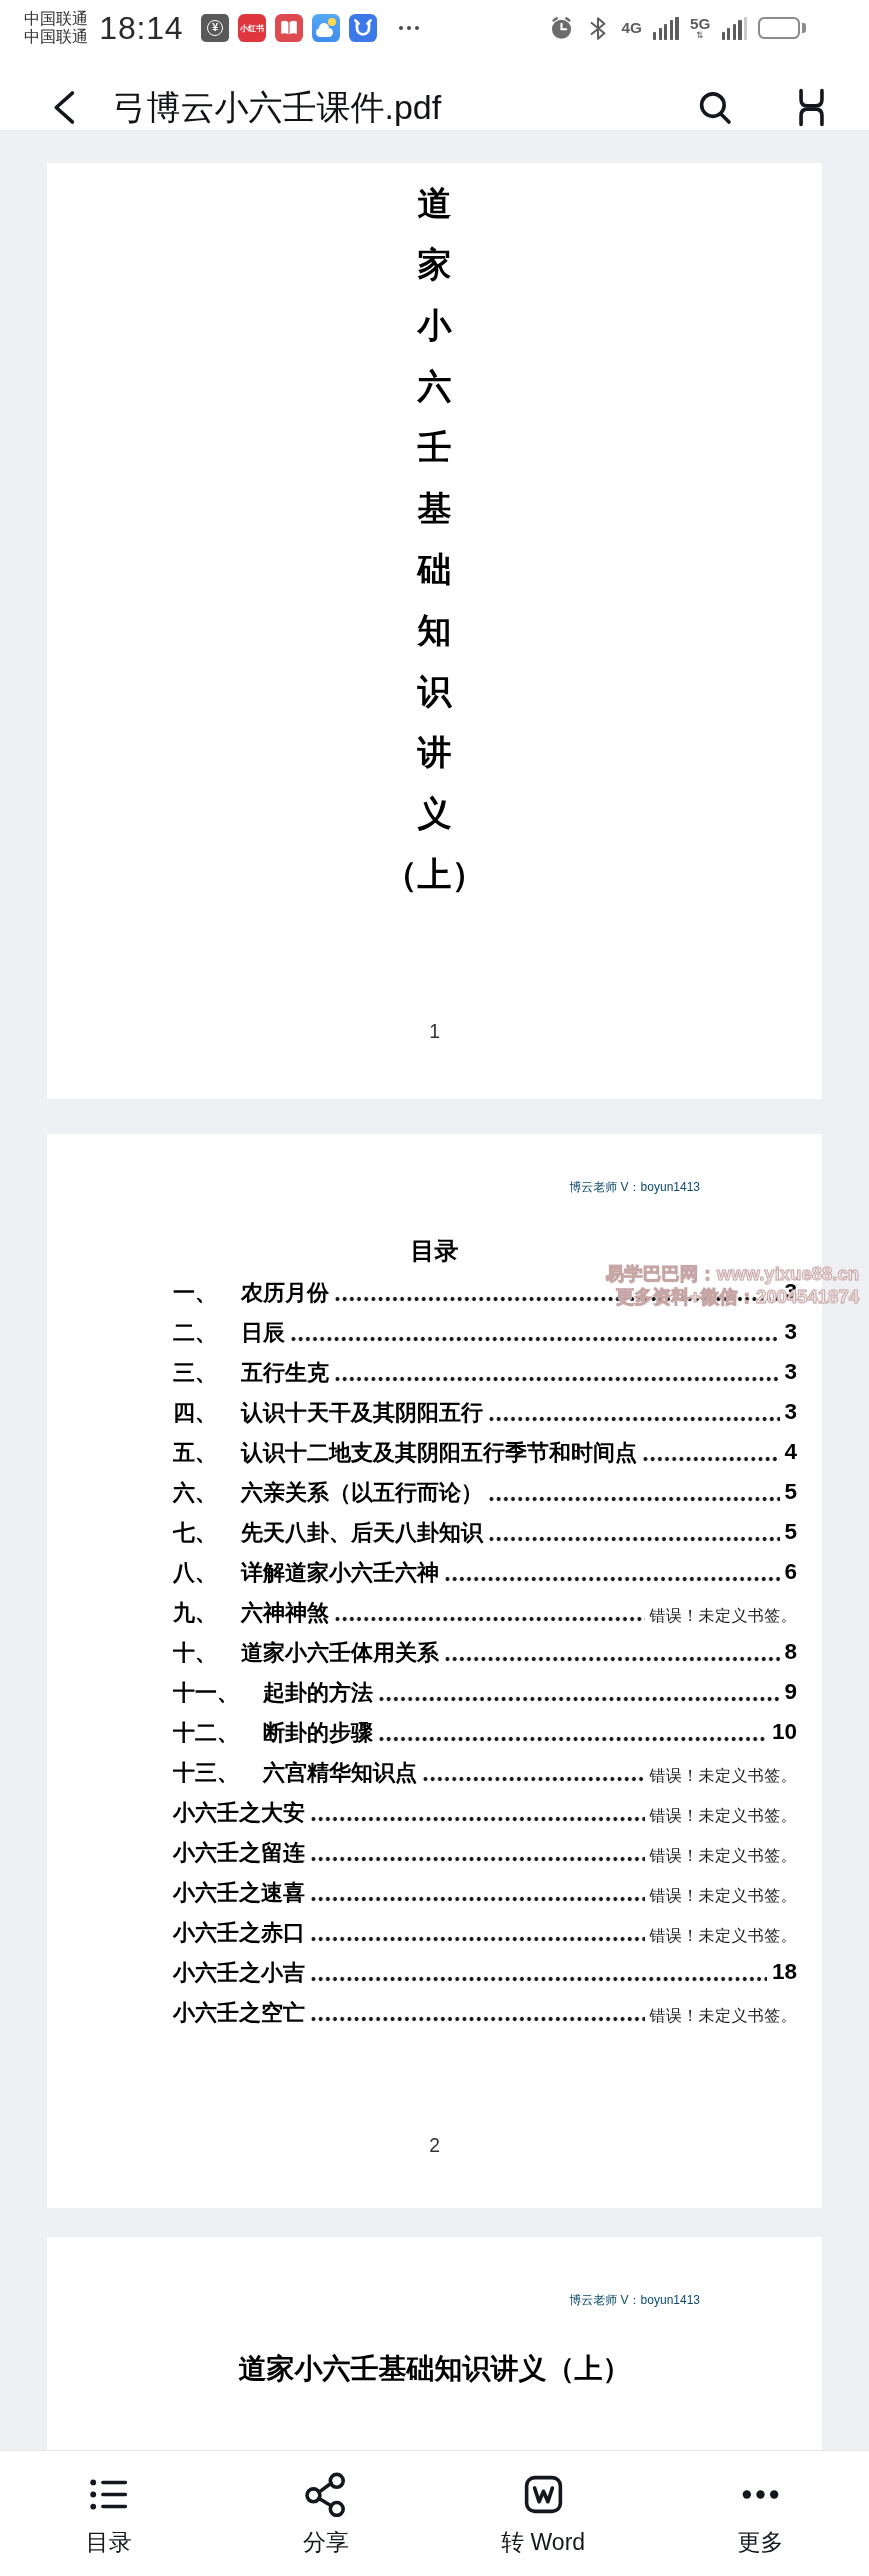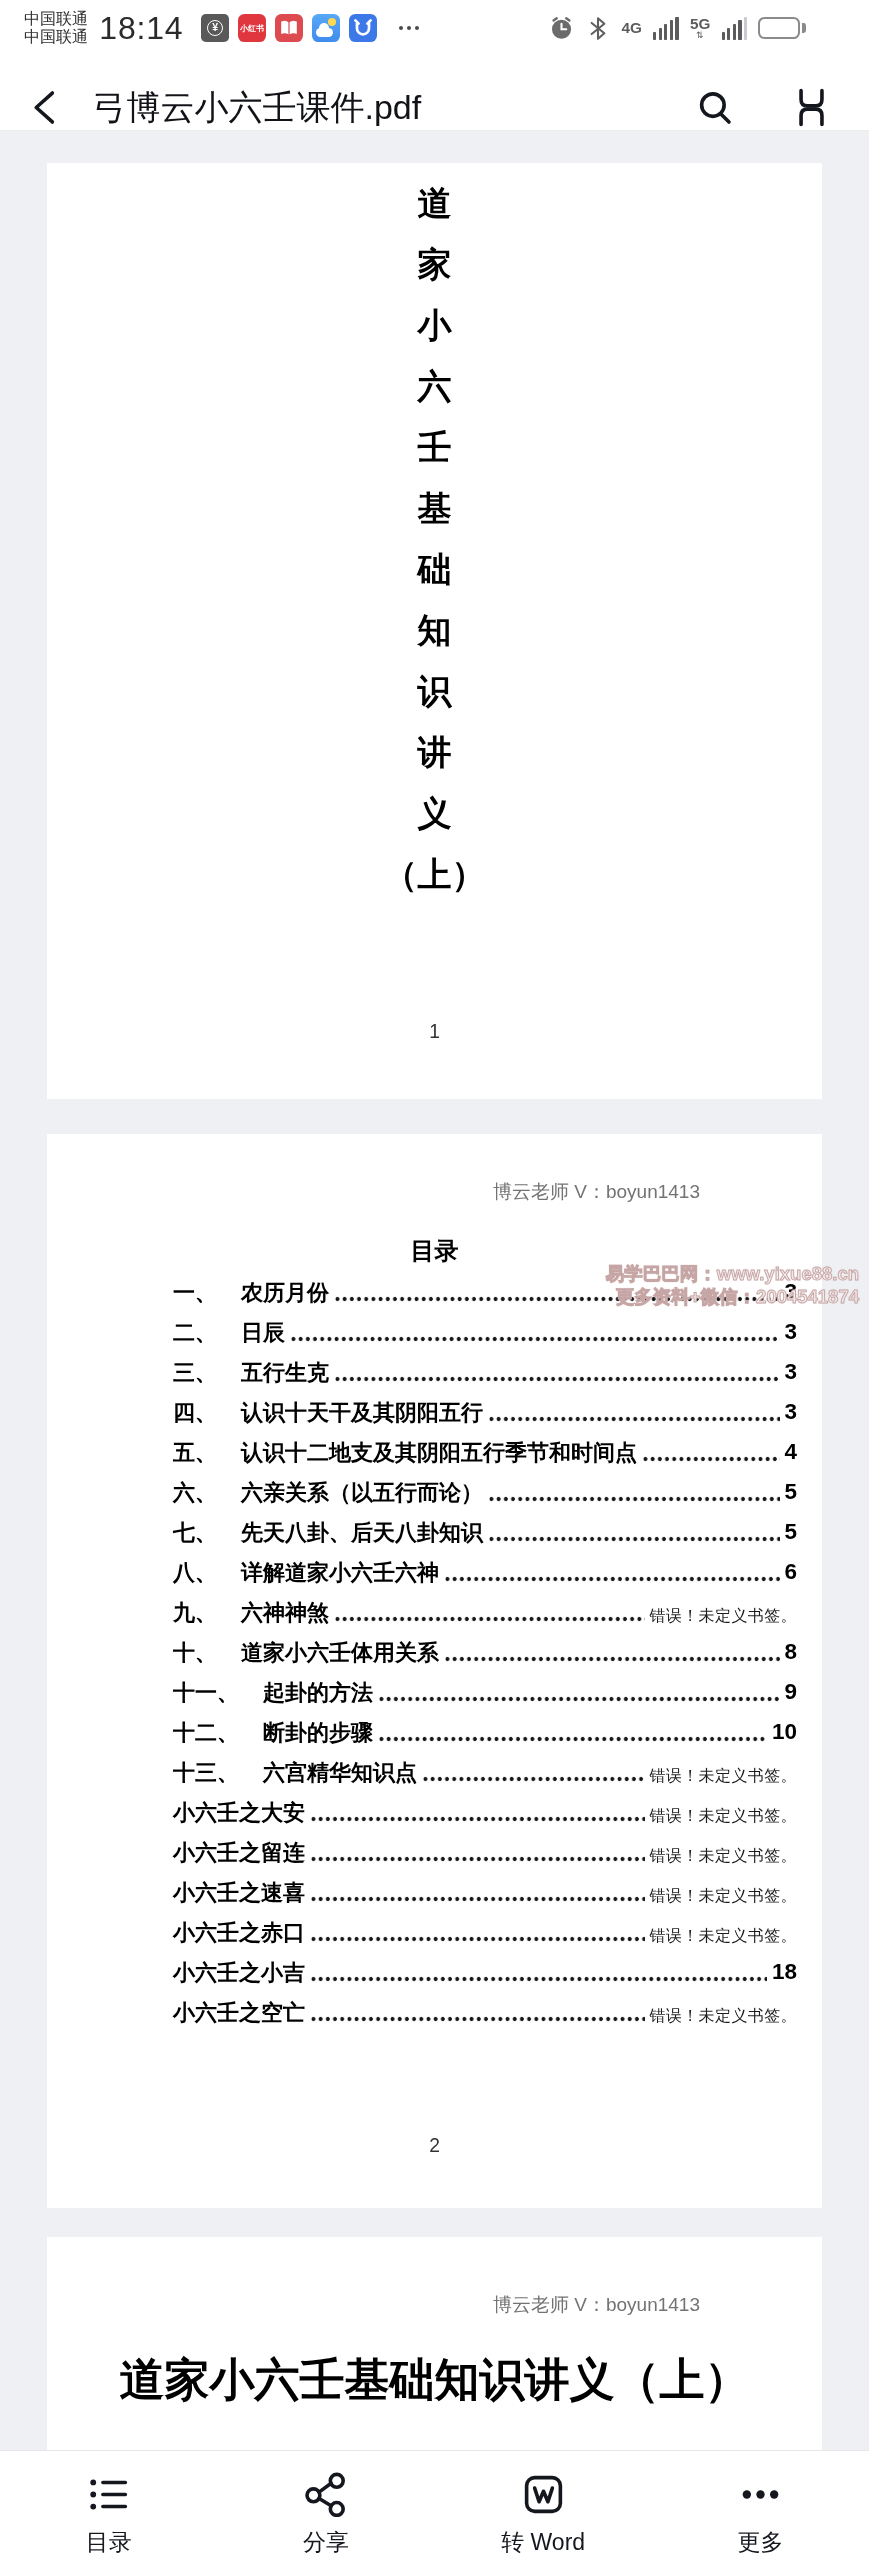--- a/index.html
+++ b/index.html
@@ -38,40 +38,40 @@
   .bars { display:flex; align-items:flex-end; gap:2.4px; }
   .bars i { width:3.2px; background:#5c5c5c; border-radius:0.8px; }
   .bars i.dim { background:#c9cbd0; }
   .net5g { display:flex; flex-direction:column; align-items:center; line-height:1; }
   .updown { font-size:8.9px; color:#5c5c5c; letter-spacing:0.8px; }
   .battery { display:flex; align-items:center; }
   .battery .shell { width:42px; height:22px; border:2.4px solid #8b8b8b; border-radius:6.4px; padding:2.4px; }
   .battery .fill { width:45%; height:100%; background:#4f4f4f; border-radius:2.4px; }
   .battery .nub { width:4px; height:9.7px; background:#8b8b8b; border-radius:0 2.4px 2.4px 0; margin-left:1.6px; }
 
-  .header { height:109px; display:flex; align-items:center; padding:0 35px 0 25px; }
+  .header { height:109px; display:flex; align-items:center; padding:0 35px 0 45px; }
   .back-btn { width:45px; height:45px; flex:0 0 auto; }
   .doc-title { font-size:34px; font-weight:500; color:#111318; margin-left:22.5px; flex:1;
                white-space:nowrap; overflow:hidden; }
   .hd-ico { width:45px; height:45px; flex:0 0 auto; }
   .hd-ico + .hd-ico { margin-left:52px; }
 
   
   .page { position:absolute; left:47px; width:775px; background:#fff; }
   #page1 { top:163px; height:936px; }
   #page2 { top:1134px; height:1074px; }
   #page3 { top:2237px; height:213px; }
 
   .vtitle { position:absolute; top:9.7px; left:50%; transform:translateX(-50%);
             text-align:center; font-size:34px; font-weight:700; line-height:61px; color:#000; }
   .page-num { position:absolute; left:0; right:0; text-align:center; font-size:19.3px; color:#333; }
   #page1 .page-num { top:858px; }
   #page2 .page-num { top:1001px; }
 
-  .gray-wm { position:absolute; right:122px; font-size:19px; color:#737373; white-space:nowrap; }
+  .gray-wm { position:absolute; right:122px; font-size:12px; color:#0c4a6e; white-space:nowrap; }
   #page2 .gray-wm { top:45px; }
   #page3 .gray-wm { top:55px; }
 
   .toc-heading { position:absolute; top:101px; left:0; right:0; text-align:center;
                  font-size:24px; font-weight:700; color:#000; }
 
   .toc-list { position:absolute; top:131px; left:126px; width:624px; }
   .toc-row { height:40px; display:flex; align-items:flex-end; }
   .toc-num { font-size:22px; font-weight:700; color:#000; margin-right:24px; white-space:nowrap; line-height:1.15; }
   .toc-title { font-size:22px; font-weight:700; color:#000; white-space:nowrap; line-height:1.15; }
@@ -79,21 +79,21 @@
             background-image:radial-gradient(circle at 2.4px 2.8px, #161616 1.7px, transparent 2.2px);
             background-size:7.2px 5.6px; background-repeat:repeat-x; }
   .toc-page { font-size:22.5px; font-weight:700; color:#000; line-height:1.1; white-space:nowrap; }
   .toc-page.err { font-size:16px; font-weight:400; color:#1d1d1d; letter-spacing:0.4px;margin-top:32px; }
 
   .red-wm { position:absolute; top:129px; right:-37px; z-index:6; text-align:right;
             font-size:18.5px; font-weight:700; line-height:22.5px; white-space:nowrap;
             color:#f3e9e9; -webkit-text-stroke:0.9px #c6a5a5; text-shadow:0 0 1.6px #d9bcbc; }
 
   .p3-heading { position:absolute; top:113px; left:0; right:0; text-align:center;
-                font-size:45px; font-weight:700; color:#000; white-space:nowrap; }
+                font-size:28px; font-weight:700; color:#000; white-space:nowrap; }
 
   
   .toolbar { position:absolute; left:0; right:0; top:2450px; height:126px; background:#fff;
              border-top:1.6px solid #e7e7e7; display:flex; z-index:20; }
   .tb-item { flex:1; display:flex; flex-direction:column; align-items:center; padding-top:21px; gap:9.7px; }
   .tb-item svg { width:45px; height:45px; }
   .tb-label { font-size:23px; color:#15181e; white-space:nowrap; }
 
   svg .stroke { fill:none; stroke:#14171d; stroke-width:4.5; stroke-linecap:round; stroke-linejoin:round; }
   svg .fillc { fill:#14171d; }

